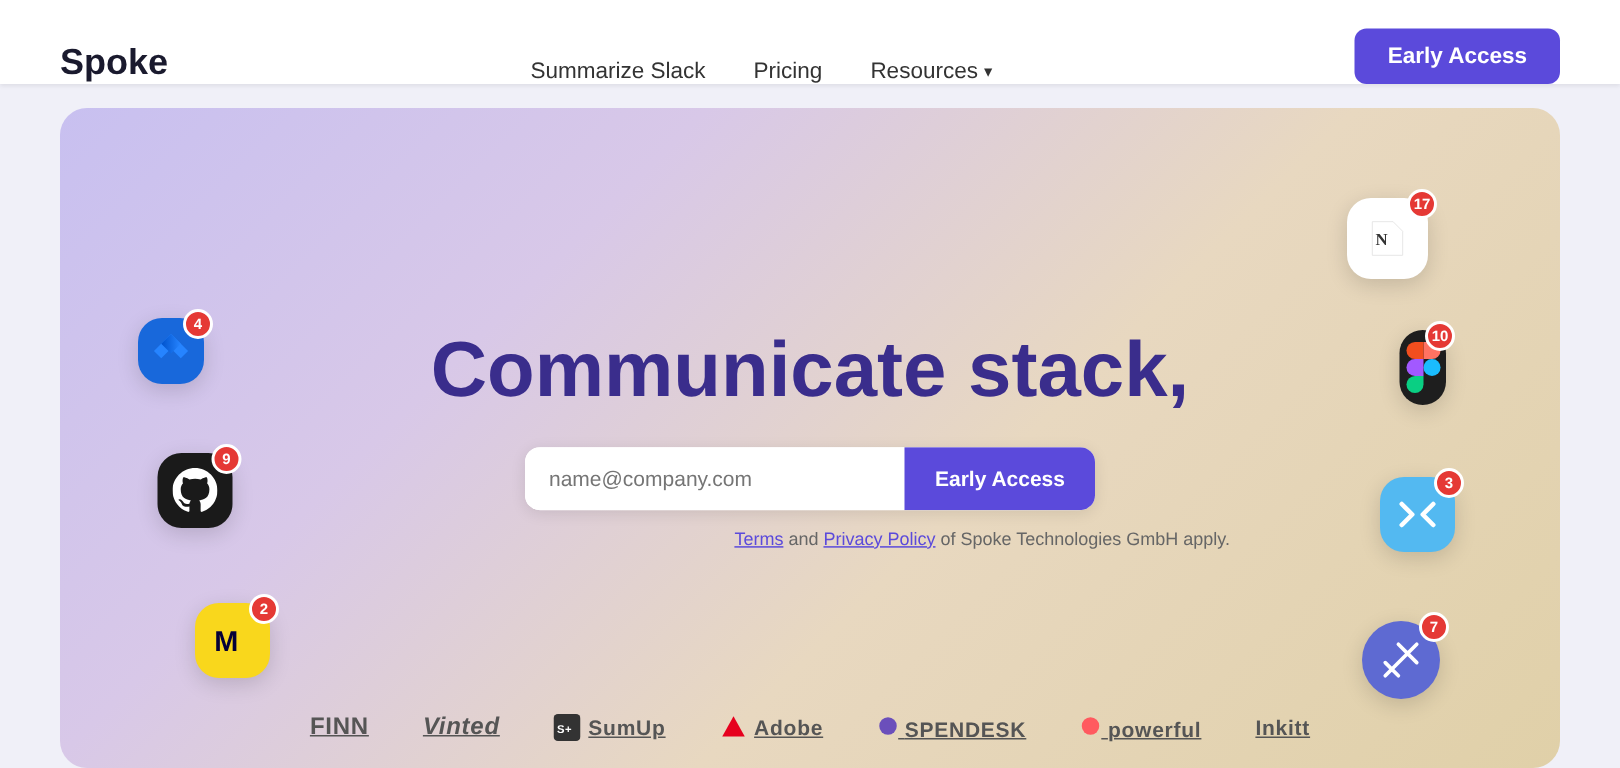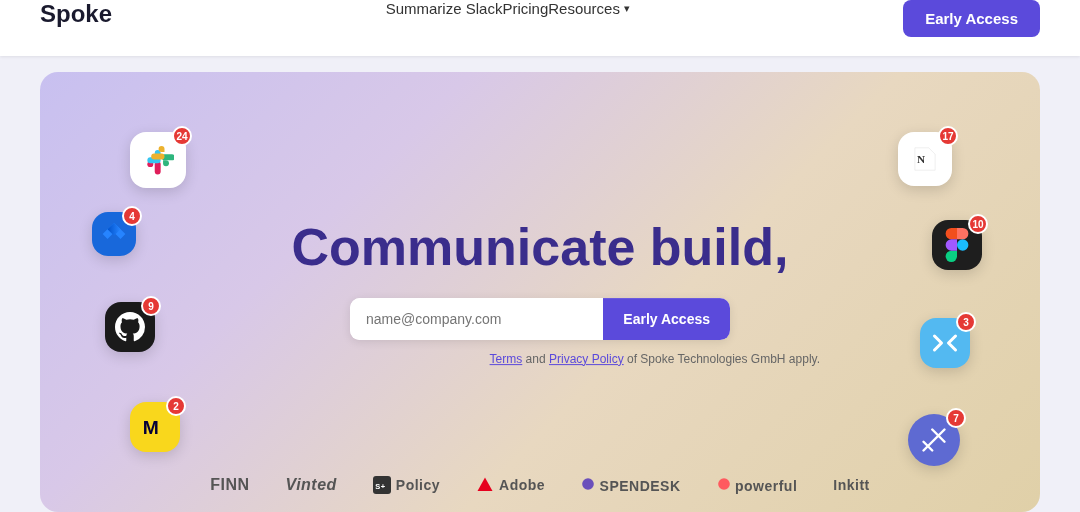--- a/index.html
+++ b/index.html
@@ -1,25 +1,25 @@
 <!DOCTYPE html>
 <html><head>
   <meta charset="utf-8">
   <style>
     * { margin: 0; padding: 0; box-sizing: border-box; }
     body { font-family: -apple-system, BlinkMacSystemFont, 'Segoe UI', sans-serif; background: #f0f0f8; width: 1080px; height: 512px; overflow: hidden; }
 
     
     .navbar {
-      display: flex; align-items: flex-start; justify-content: space-between;
+      display: flex; align-items: flex-end; justify-content: space-between;
       padding: 0 40px; height: 56px; background: #fff;
       box-shadow: 0 1px 3px rgba(0,0,0,0.08);
     }
     .nav-logo { font-size: 24px; font-weight: 700; color: #1a1a2e; }
-    .nav-links { display: flex; align-items: center; }
+    .nav-links { display: flex; gap: 32px; align-items: center; }
     .nav-link { font-size: 15px; color: #333; text-decoration: none; cursor: pointer; }
     .nav-resources { display: flex; align-items: center; gap: 4px; }
     .nav-cta {
       background: #5b4adb; color: #fff; border: none; border-radius: 8px;
       padding: 10px 22px; font-size: 15px; font-weight: 600; cursor: pointer;
     }
 
     
     .hero-wrapper {
       position: relative; margin: 16px 40px; border-radius: 18px; overflow: hidden;
@@ -52,21 +52,21 @@
       white-space: nowrap;
     }
     .hero-terms { font-size: 12px; color: #666; text-align: right; }
     .hero-terms a { color: #5b4adb; text-decoration: underline; }
 
     
     .logos-bar {
       position: absolute; bottom: 18px; left: 0; right: 0;
       display: flex; align-items: center; justify-content: center; gap: 36px;
     }
-    .logo-item { font-size: 14px; font-weight: 700; color: #555; letter-spacing: 0.5px; }
+    .logo-item { font-size: 14px; font-weight: 700; color: #555; letter-spacing: 0.5px; text-decoration: underline; }
     .logo-item.finn { font-weight: 800; font-size: 16px; }
     .logo-item.vinted { font-style: italic; font-size: 16px; }
     .logo-item.sumup { display: flex; align-items: center; gap: 5px; }
     .logo-item.adobe { display: flex; align-items: center; gap: 5px; }
 
     
     .float-icon {
       position: absolute;
       border-radius: 16px;
       background: #fff;
@@ -86,21 +86,21 @@
     .fi-slack { width: 56px; height: 56px; top: 60px; left: 90px; }
     
     .fi-jira { width: 44px; height: 44px; top: 140px; left: 52px; background: #1868db; }
     
     .fi-github { width: 50px; height: 50px; top: 230px; left: 65px; background: #1a1a1a; }
     
     .fi-miro { width: 50px; height: 50px; top: 330px; left: 90px; background: #f9d71c; }
     
     .fi-notion { width: 54px; height: 54px; top: 60px; right: 88px; background: #fff; }
     
-    .fi-figma { width: 50px; height: 50px; top: 148px; right: 58px; background: #1e1e1e; }
+    .fi-figma { width: 31px; height: 50px; top: 148px; right: 76px; background: #1e1e1e; }
     
     .fi-cap { width: 50px; height: 50px; top: 246px; right: 70px; background: #53b9f1; }
     
     .fi-linear { width: 52px; height: 52px; top: 342px; right: 80px; background: #5e6ad2; border-radius: 50%; }
 
     .chevron { display: inline-block; font-size: 11px; }
   </style>
 </head>
 <body>
 
@@ -112,33 +112,20 @@
     <a class="nav-link nav-resources">
       <span>Resources</span>
       <span class="chevron"> ▾</span>
     </a>
   </div>
   <button class="nav-cta">Early Access</button>
 </nav>
 
 <div class="hero-wrapper">
 
-  <div class="float-icon fi-slack">
-    <svg width="32" height="32" viewBox="0 0 54 54" fill="none">
-      <path d="M19 34a5 5 0 0 1-5 5 5 5 0 0 1-5-5 5 5 0 0 1 5-5h5v5z" fill="#E01E5A"></path>
-      <path d="M21.5 34a5 5 0 0 1 5-5 5 5 0 0 1 5 5v12.5a5 5 0 0 1-5 5 5 5 0 0 1-5-5V34z" fill="#E01E5A"></path>
-      <path d="M26.5 20a5 5 0 0 1-5-5 5 5 0 0 1 5-5 5 5 0 0 1 5 5v5h-5z" fill="#36C5F0"></path>
-      <path d="M26.5 22.5a5 5 0 0 1 5 5 5 5 0 0 1-5 5H14a5 5 0 0 1-5-5 5 5 0 0 1 5-5h12.5z" fill="#36C5F0"></path>
-      <path d="M40.5 27.5a5 5 0 0 1 5 5 5 5 0 0 1-5 5 5 5 0 0 1-5-5v-5h5z" fill="#2EB67D"></path>
-      <path d="M38 27.5a5 5 0 0 1-5-5 5 5 0 0 1 5-5h12.5a5 5 0 0 1 5 5 5 5 0 0 1-5 5H38z" fill="#2EB67D"></path>
-      <path d="M33 13.5a5 5 0 0 1-5-5 5 5 0 0 1 5-5 5 5 0 0 1 5 5v5h-5z" fill="#ECB22E"></path>
-      <path d="M33 16a5 5 0 0 1 5 5 5 5 0 0 1-5 5H20.5a5 5 0 0 1-5-5 5 5 0 0 1 5-5H33z" fill="#ECB22E"></path>
-    </svg>
-    <div class="badge">24</div>
-  </div>
 
   <div class="float-icon fi-jira">
     <svg width="26" height="26" viewBox="0 0 32 32" fill="none">
       <path d="M16 2L2 16l6 6 8-8 8 8 6-6L16 2z" fill="#2684FF"></path>
       <path d="M16 2L8 10l8 8 8-8L16 2z" fill="url(#jg)"></path>
       <defs>
           <linearGradient id="jg" x1="8" y1="10" x2="24" y2="10" gradientUnits="userSpaceOnUse">
             <stop stop-color="#0052CC"></stop>
             <stop offset="1" stop-color="#2684FF"></stop>
           </linearGradient>
@@ -190,42 +177,42 @@
 
   <div class="float-icon fi-linear">
     <svg width="28" height="28" viewBox="0 0 32 32" fill="none">
       <path d="M4 28L28 4M4 18l10 10M14 4L28 18" stroke="white" stroke-width="2.8" stroke-linecap="round"></path>
     </svg>
     <div class="badge">7</div>
   </div>
 
   <div class="hero-content">
     <h1 class="hero-title">
-      <span>Communicate build,</span><br>
+      <span>Communicate stack,</span><br>
     </h1>
     <div class="hero-form">
       <input class="hero-input" type="email" placeholder="name@company.com" style="">
       <button class="hero-btn">Early Access</button>
     </div>
     <p class="hero-terms">
       <a href="#">Terms</a><span> and </span><a href="#">Privacy Policy</a><span> of Spoke Technologies GmbH apply.</span>
     </p>
   </div>
 
   <div class="logos-bar">
     <span class="logo-item finn">FINN</span>
     <span class="logo-item vinted">
       <em>Vinted</em>
     </span>
     <span class="logo-item sumup">
       <svg width="18" height="18" viewBox="0 0 24 24">
           <rect width="24" height="24" rx="4" fill="#333"></rect>
           <text x="3" y="17" font-size="10" fill="white" font-weight="bold">S+</text>
         </svg>
-      <span>Policy</span>
+      <span>SumUp</span>
     </span>
     <span class="logo-item adobe">
       <svg width="18" height="18" viewBox="0 0 24 24">
           <polygon points="2,20 12,2 22,20" fill="#e6001e"></polygon>
         </svg>
       <span>Adobe</span>
     </span>
     <span class="logo-item spendesk">
       <svg width="14" height="14" viewBox="0 0 24 24">
           <circle cx="12" cy="12" r="10" fill="#6b4fbb"></circle>

